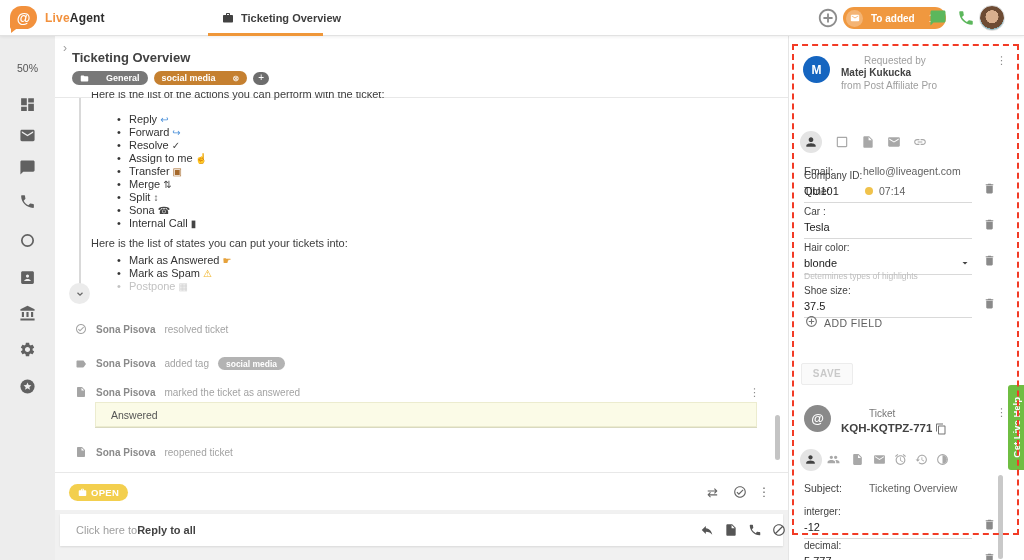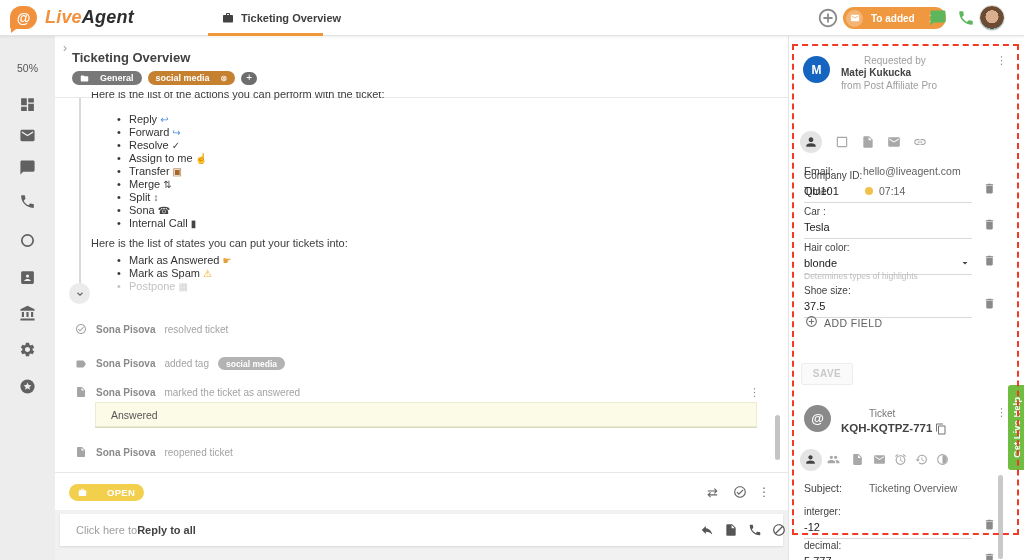--- a/index.html
+++ b/index.html
@@ -11,21 +11,21 @@
 
   
   .topbar { position:absolute; left:0; top:0; width:1024px; height:36px; background:#fff;
             border-bottom:1px solid #e2e2e2; box-shadow:0 1px 3px rgba(0,0,0,.07); z-index:20; }
   .logo { position:absolute; left:10px; top:6px; display:flex; align-items:center; }
   .logo-bubble { position:relative; width:27px; height:23px; background:#f2913d; border-radius:12px 12px 12px 2px;
                  display:flex; align-items:center; justify-content:center; }
   .logo-bubble:after { content:""; position:absolute; left:1px; bottom:-4px; width:0; height:0;
                  border-left:9px solid #f2913d; border-bottom:7px solid transparent; }
   .logo-at { color:#fff; font-weight:bold; font-size:14px; }
-  .logo-text { margin-left:8px; font-size:18px; font-weight:bold; letter-spacing:.2px;font-style:italic; }
+  .logo-text { margin-left:8px; font-size:12px; font-weight:bold; letter-spacing:.2px; }
   .logo-live { color:#f2913d; } .logo-agent { color:#2d2d2d; }
   .tab { position:absolute; left:208px; top:0; height:35px; display:flex; align-items:center; gap:7px; padding:0 14px; cursor:pointer; }
   .tab-label { font-size:11px; font-weight:bold; color:#3d3d3d; }
   .tab-underline { position:absolute; left:208px; top:33px; width:115px; height:3px; background:#ef9739; }
   .tb-plus { left:817px; top:7px; width:22px; height:22px; color:#8d8d8d; }
   .tosolve { position:absolute; left:843px; top:7px; height:22px; background:#f0983f; border-radius:12px;
              display:flex; align-items:center; padding:0 12px 0 3px; cursor:pointer; }
   .tosolve-env { width:17px; height:17px; border-radius:50%; background:rgba(255,255,255,.28);
                  display:flex; align-items:center; justify-content:center; margin-right:8px; }
   .tosolve-label { color:#fff; font-size:10px; font-weight:bold; }
@@ -39,21 +39,21 @@
   
   .sidebar { position:absolute; left:0; top:36px; width:55px; height:524px; background:#ededed; z-index:5; }
   .sb-usage { position:absolute; left:0; top:26px; width:55px; text-align:center; font-size:10.5px; color:#555; }
   .sb-ic { position:absolute; left:19px; width:17px; height:17px; color:#616161; cursor:pointer; }
 
   
   .main { position:absolute; left:55px; top:36px; width:733px; height:524px; background:#fff; }
   .m-chevron { position:absolute; left:8px; top:5px; font-size:12px; color:#9e9e9e; }
   .m-title { position:absolute; left:17px; top:14px; font-size:13px; font-weight:bold; color:#424242; }
   .m-tags { position:absolute; left:17px; top:35px; display:flex; align-items:center; gap:6px; }
-  .pill { display:inline-flex; align-items:center; gap:11px; height:14px; border-radius:8px; padding:0 8px;
+  .pill { display:inline-flex; align-items:center; gap:17px; height:14px; border-radius:8px; padding:0 8px;
           color:#fff; font-size:9px; font-weight:bold; cursor:pointer; }
   .pill-general { background:#787878; }
   .pill-social { background:#c58030; }
   .pill-x { font-size:8px; color:rgba(255,255,255,.8); }
   .tag-add { width:16px; height:13px; border-radius:7px; background:#6d6d6d; color:#fff; font-size:10px; line-height:12px;
              text-align:center; cursor:pointer; }
   .m-divider { position:absolute; left:0; top:61px; width:733px; height:1px; background:#e8e8e8; }
   .thread { position:absolute; left:24px; top:62px; width:2px; height:196px; background:#d9d9d9; }
   .thread-btn { position:absolute; left:14px; top:247px; width:21px; height:21px; border-radius:50%;
                 background:#ebebeb; display:flex; align-items:center; justify-content:center; color:#666; cursor:pointer; }
@@ -76,21 +76,21 @@
   .act-text { font-size:10px; color:#a3a3a3; }
   .act-tag { height:13px; border-radius:7px; background:#b3b3b3; color:#fff; font-size:8.5px; font-weight:bold;
              display:inline-flex; align-items:center; padding:0 8px; }
   .act-dots { position:absolute; left:694px; top:350px; font-size:11px; color:#8b8b8b; cursor:pointer; }
   .note-box { position:absolute; left:40px; top:366px; width:662px; height:25px; background:#fbfbe7;
               border:1px solid #ececcf; box-shadow:0 1px 0 #d9d9c0; display:flex; align-items:center; padding:0 15px; }
   .note-text { font-size:10.5px; color:#555; }
 
   .open-row { position:absolute; left:0; top:436px; width:733px; height:38px; background:#fff; border-top:1px solid #e8e8e8; }
   .open-pill { position:absolute; left:14px; top:11px; height:17px; border-radius:9px; background:#f3cf4e;
-               display:inline-flex; align-items:center; gap:20px; padding:0 9px; cursor:pointer; }
+               display:inline-flex; align-items:center; gap:4px; padding:0 9px; cursor:pointer; }
   .open-pill .lbl { color:#fff; font-size:9.5px; font-weight:bold; letter-spacing:.3px; }
   .open-ic { position:absolute; top:12px; color:#666; cursor:pointer; }
   .open-swap { left:652px; font-size:13px; }
   .open-check { left:678px; width:14px; height:14px; }
   .open-dots { left:703px; font-size:12px; }
 
   .grey-zone { position:absolute; left:0; top:474px; width:733px; height:50px; background:#f1f1f1; }
   .reply-bar { position:absolute; left:5px; top:478px; width:723px; height:32px; background:#fff;
                box-shadow:0 1px 2px rgba(0,0,0,.1); display:flex; align-items:center; padding:0 16px; cursor:text; }
   .reply-prefix { font-size:11px; color:#9e9e9e; }

